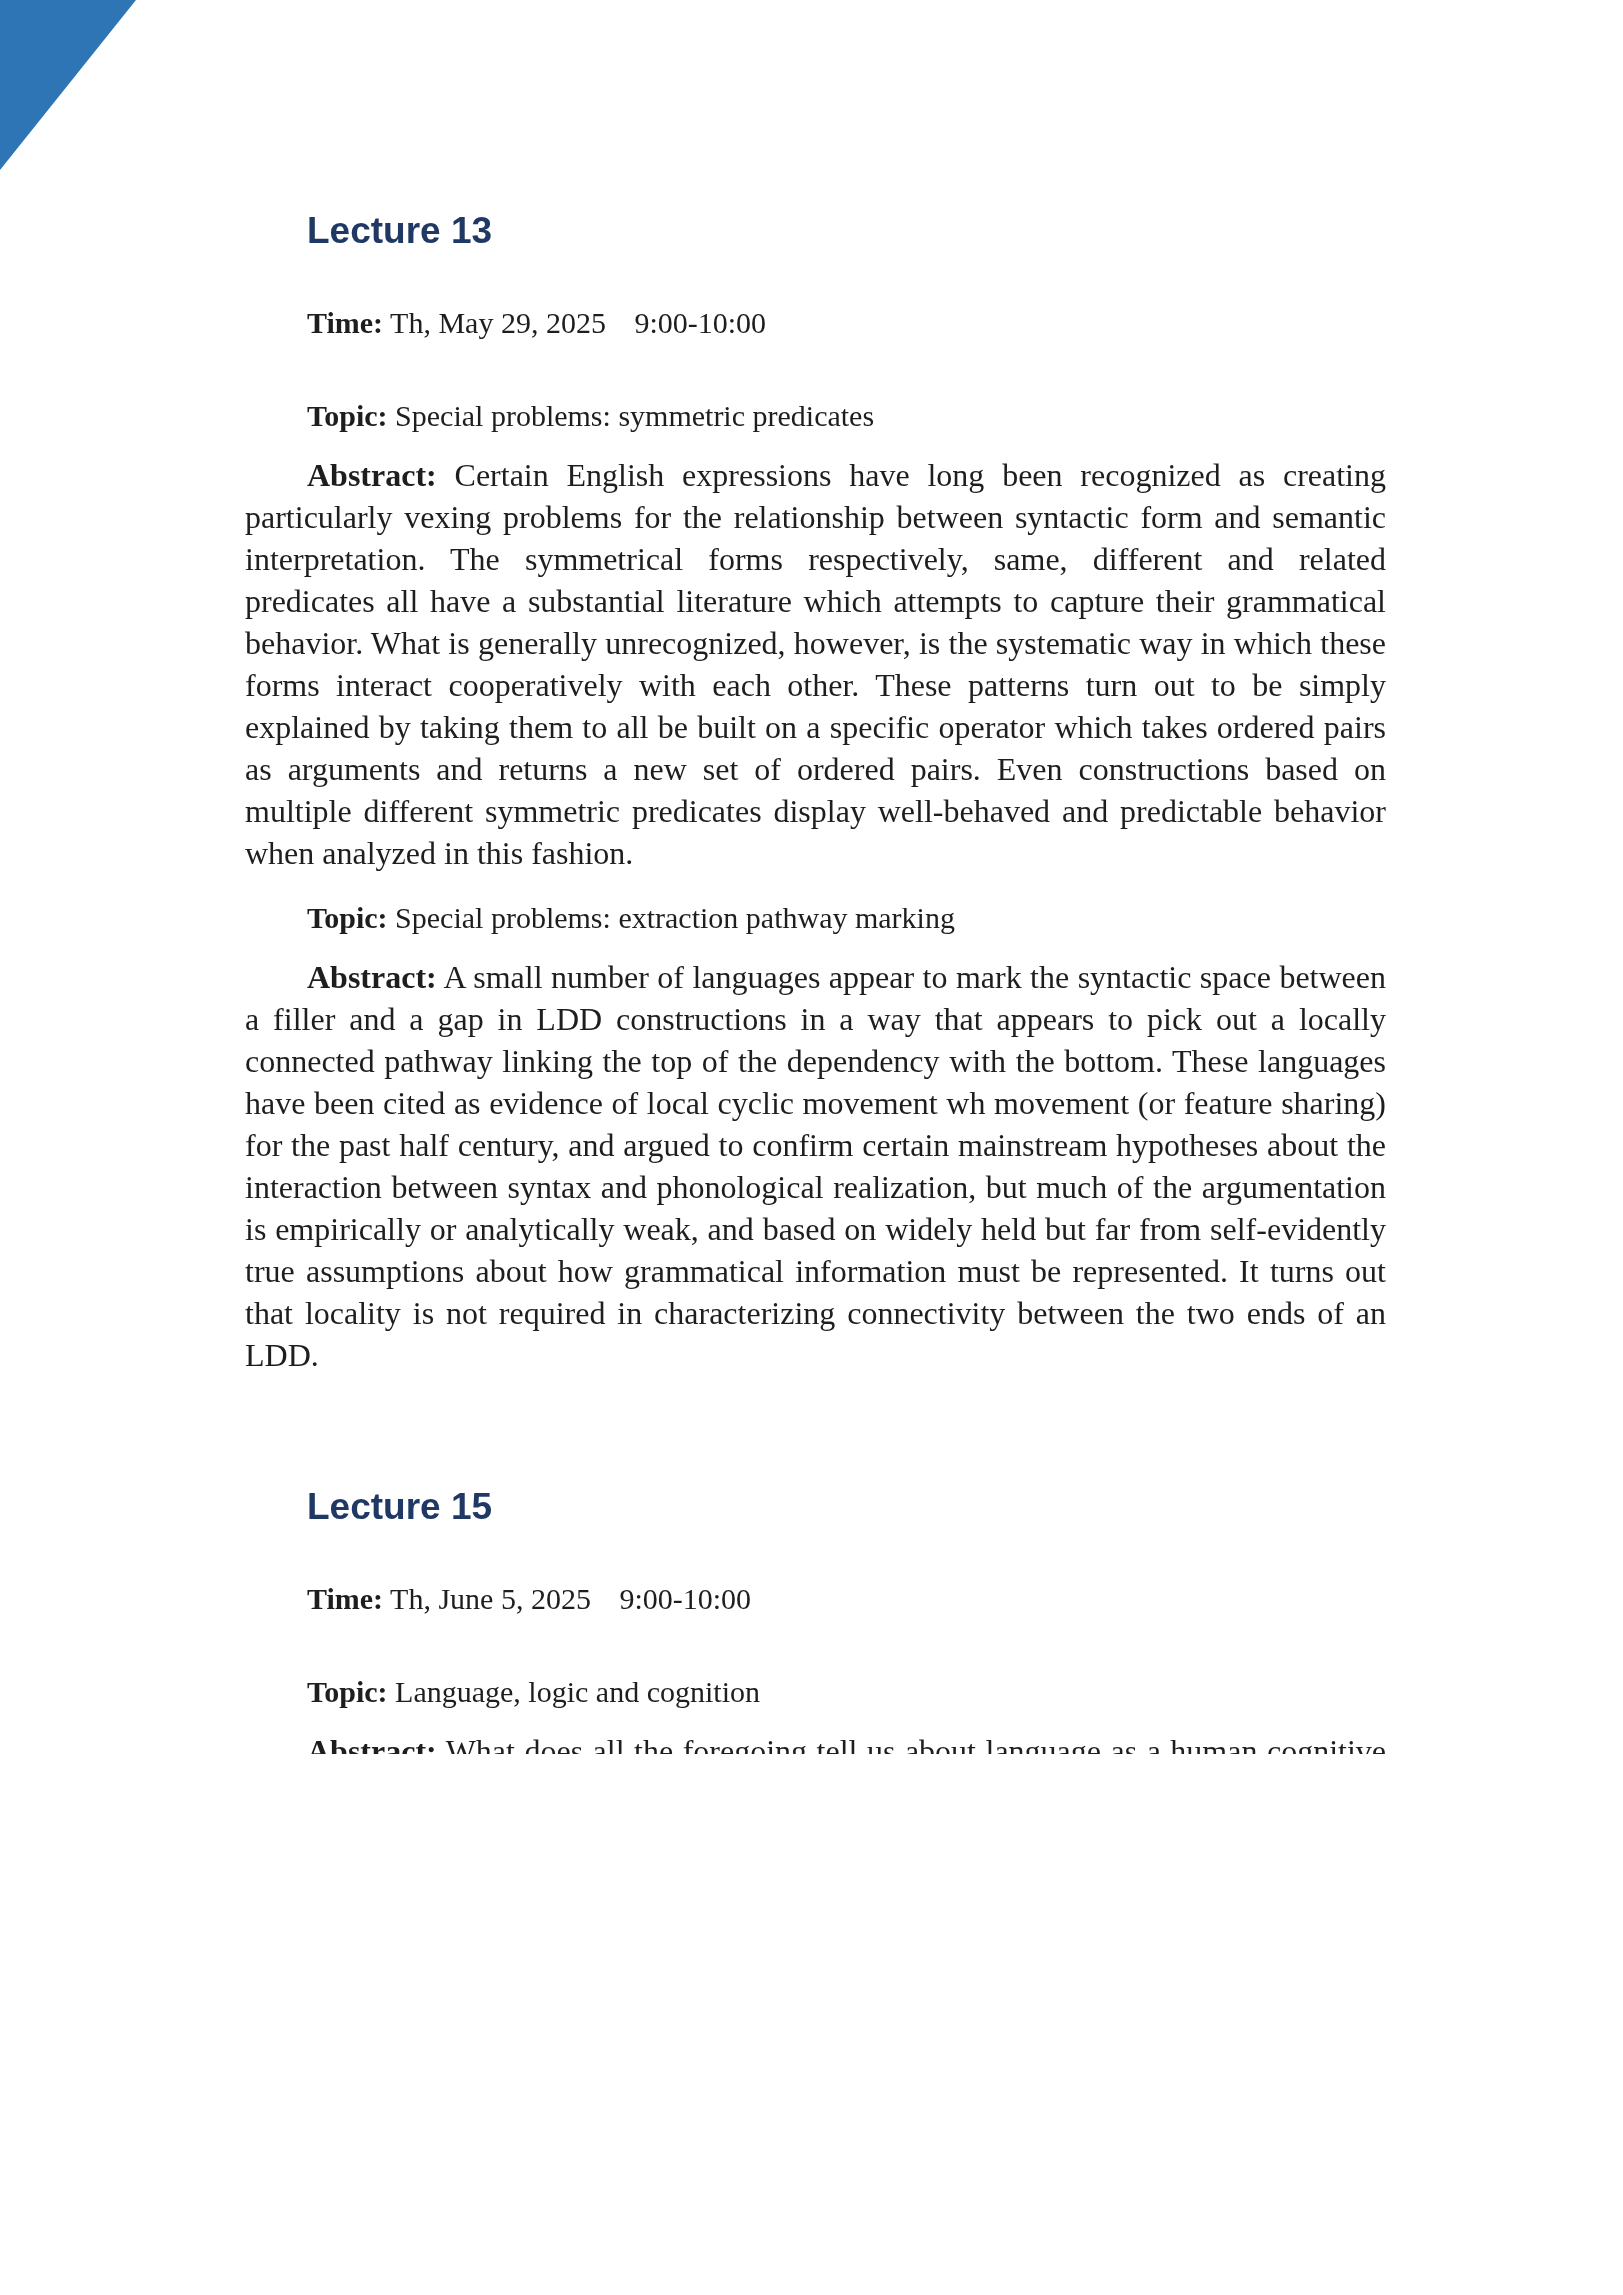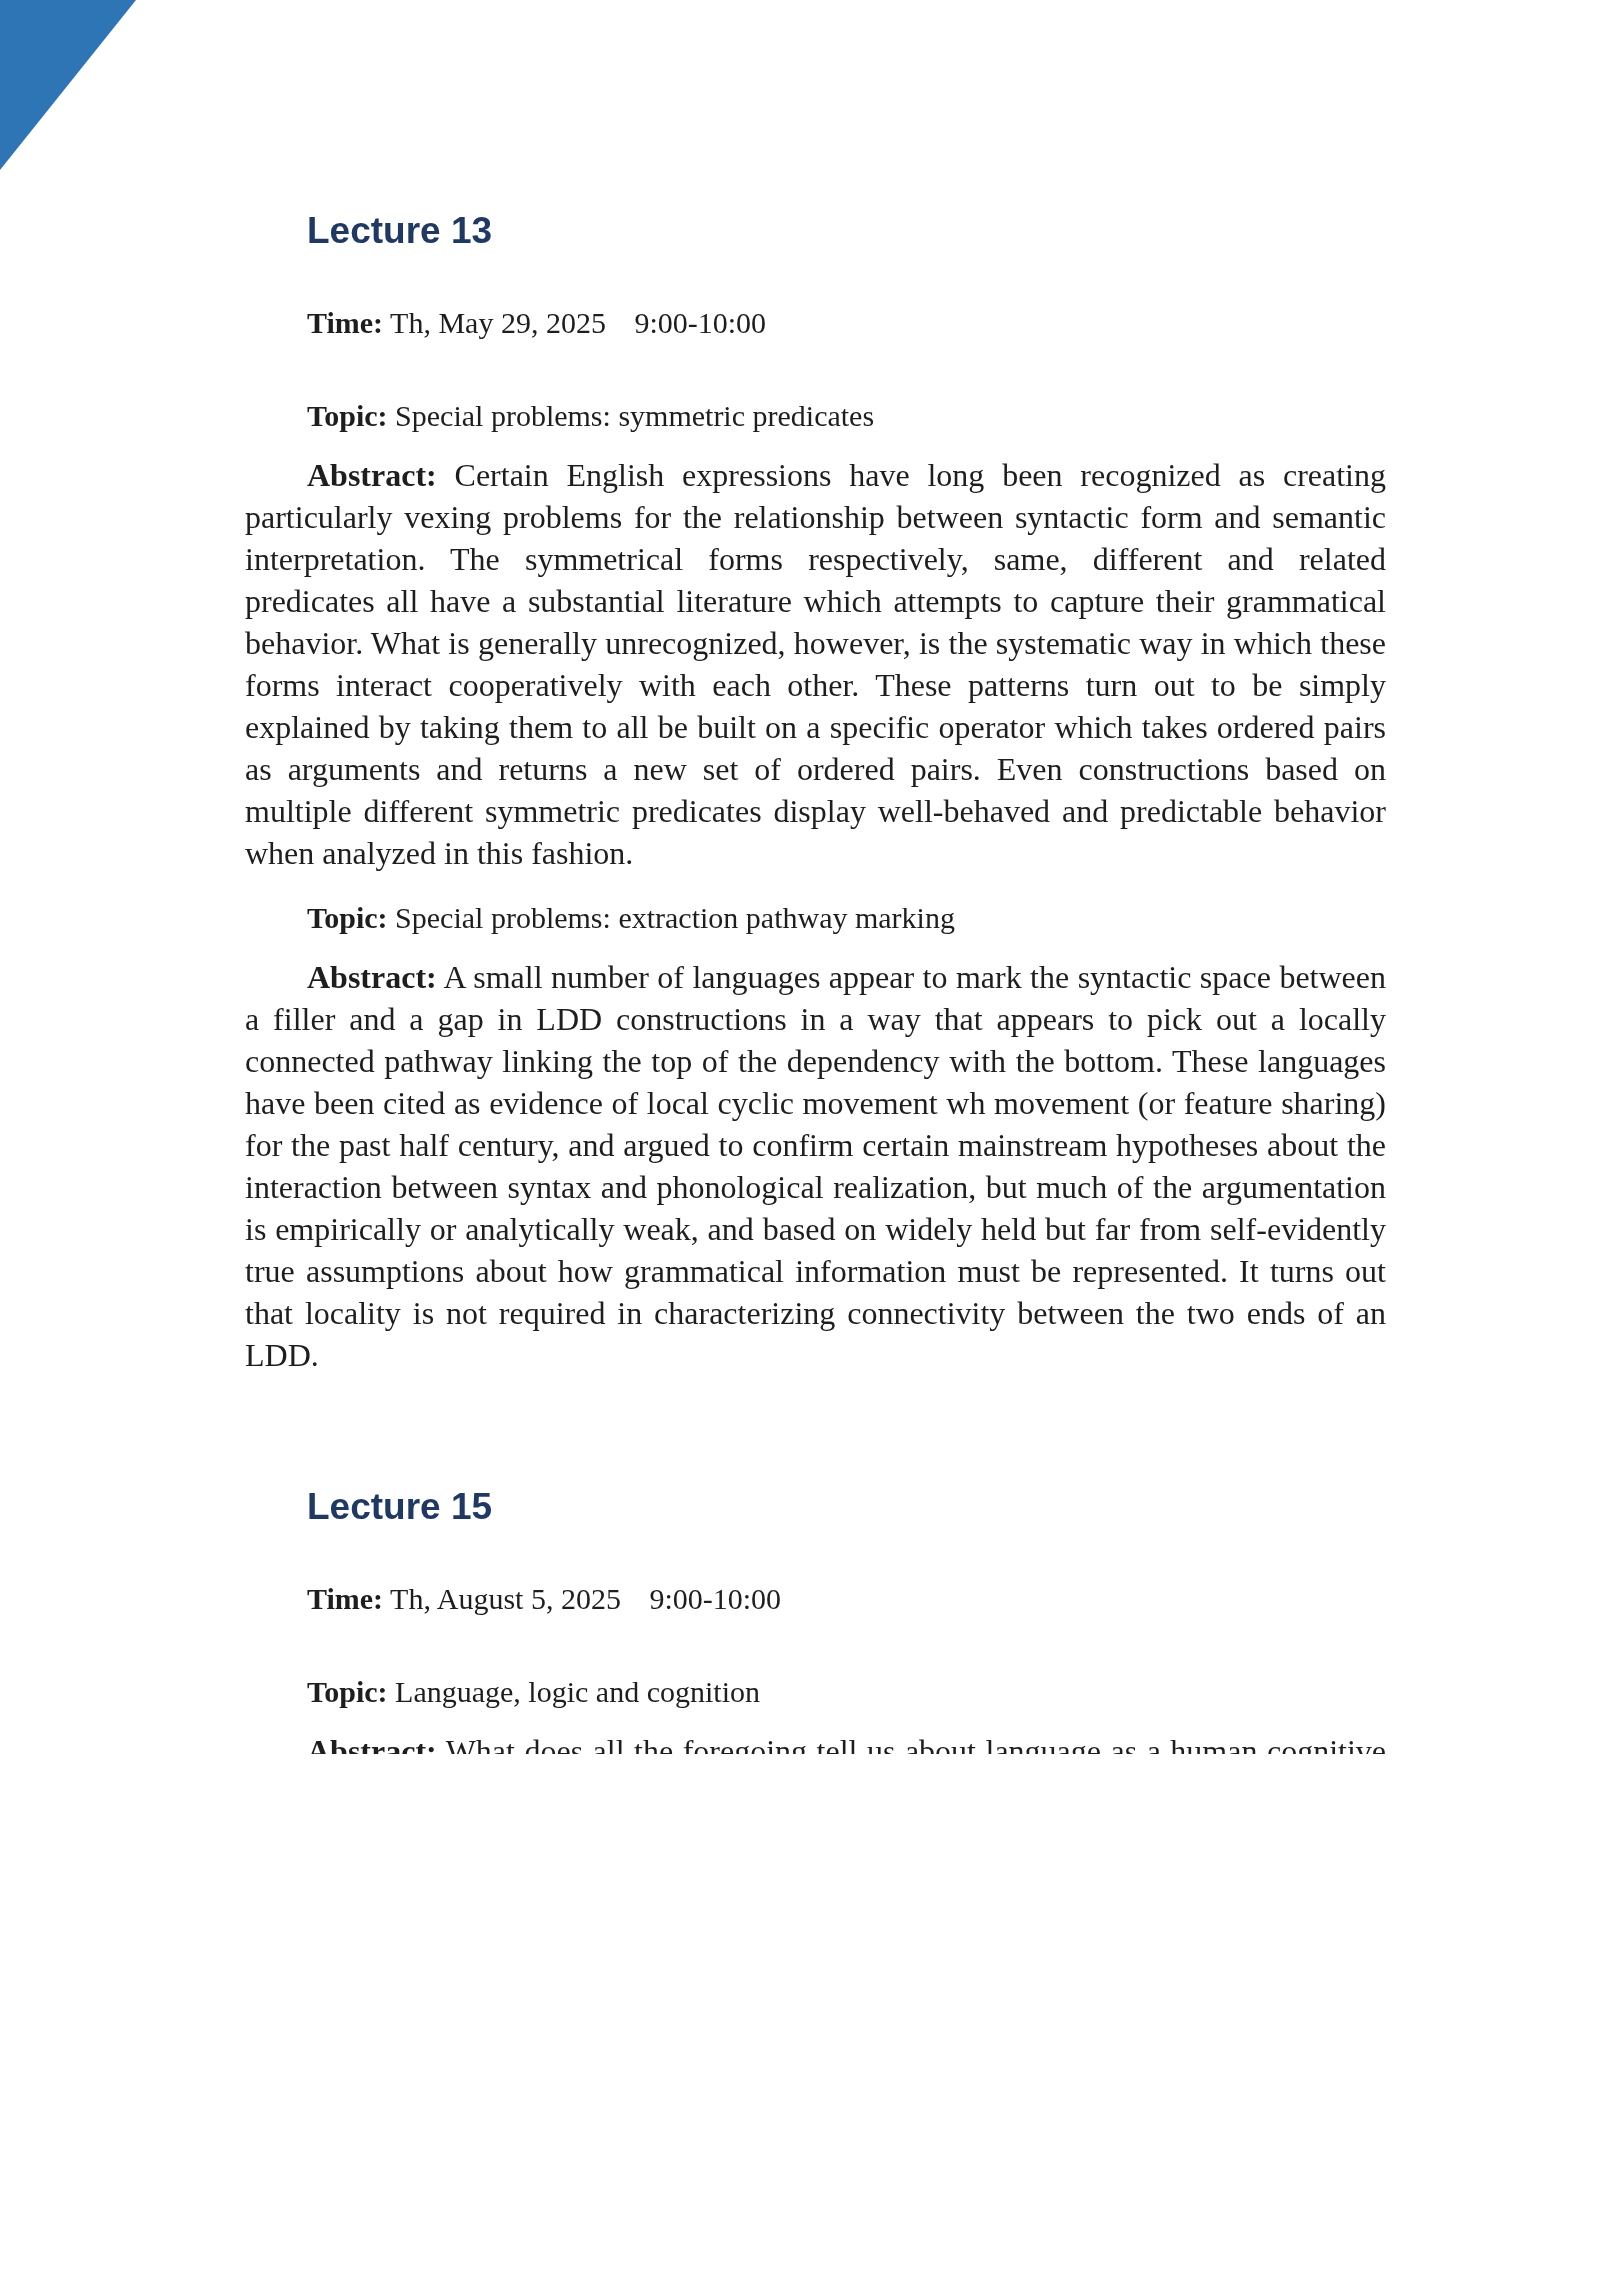--- a/index.html
+++ b/index.html
@@ -110,21 +110,21 @@
   <section class="lecture-section sec-2">
     <div class="meta">
       <div class="meta-line"><span class="meta-label">Topic:</span> <span>Special problems: extraction pathway marking</span></div>
     </div>
     <p class="abstract"><span class="meta-label">Abstract:</span> <span>A small number of languages appear to mark the syntactic space between a filler and a gap in LDD constructions in a way that appears to pick out a locally connected pathway linking the top of the dependency with the bottom. These languages have been cited as evidence of local cyclic movement wh movement (or feature sharing) for the past half century, and argued to confirm certain mainstream hypotheses about the interaction between syntax and phonological realization, but much of the argumentation is empirically or analytically weak, and based on widely held but far from self-evidently true assumptions about how grammatical information must be represented. It turns out that locality is not required in characterizing connectivity between the two ends of an LDD.</span></p>
   </section>
 
   <section class="lecture-section sec-3">
     <h2 class="lecture-title">Lecture 15</h2>
     <div class="meta">
-      <div class="meta-line"><span class="meta-label">Time:</span> <span>Th, August 5, 2025</span><span class="hours">9:00-10:00</span></div>
+      <div class="meta-line"><span class="meta-label">Time:</span> <span>Th, June 5, 2025</span><span class="hours">9:00-10:00</span></div>
       <div class="meta-line"><span class="meta-label">Topic:</span> <span>Language, logic and cognition</span></div>
     </div>
     <p class="abstract"><span class="meta-label">Abstract:</span> <span>What does all the foregoing tell us about language as a human cognitive capability? Some very strong claims have been made on behalf of mainstream generative grammars as literal models of linguistic cognition, but detailed neuropsychological studies over many decades have yet to discover a single clear point of contact between theoretical characterization of natural language architecture on the one hand and real-time psychological processing or cortical neuroanatomy on the other. There is however some interesting evidence that language and very basic reasoning, corresponding to the elementary rules of inference in standard logics, share the same neural wetware. This linkage offers support for a logic-based characterization of the natural language syntax-semantics interface as an empirically attractive model of the human linguistic capacity.</span></p>
   </section>
 
   <div class="footer-thin-bar"></div>
   <div class="footer-thick-bar"></div>
   <div class="page-number">06</div>
   <div class="footer-block"></div>
 

